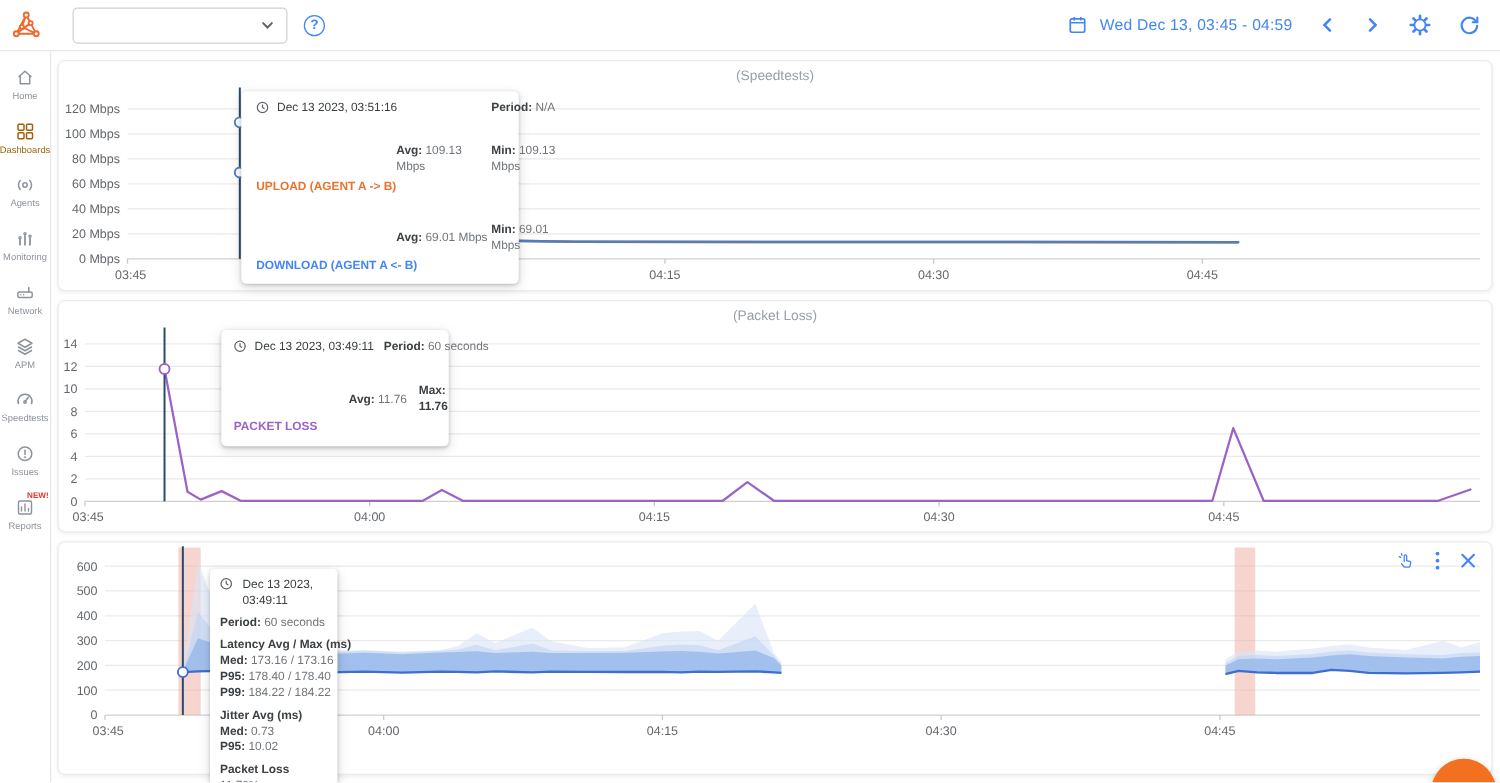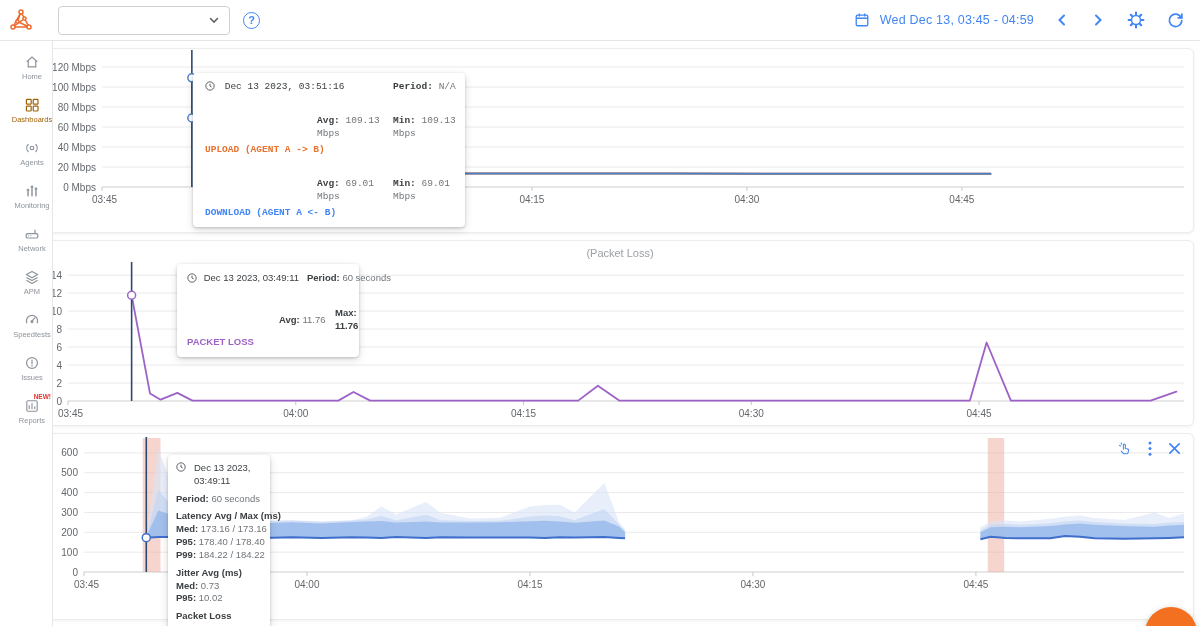--- a/index.html
+++ b/index.html
@@ -14,21 +14,21 @@
   .logo-box { width:41px; display:flex; justify-content:center; align-items:center; }
   .dropdown { margin-left:17px; width:172px; height:29px; border:1px solid #cdd1d5; border-radius:4px;
     background:#fff; display:flex; align-items:center; justify-content:flex-end; padding:0 9px; cursor:pointer; }
   .dd-value { flex:1; font-size:12px; color:#3c4043; }
   .help-btn { margin-left:13px; width:17px; height:17px; border:1.5px solid #4285f4; border-radius:50%;
     color:#4285f4; font-size:11px; font-weight:bold; display:flex; align-items:center; justify-content:center; cursor:pointer; }
   .tb-right { margin-left:auto; display:flex; align-items:center; padding-right:14px; color:#4285f4;justify-content:space-between; }
   .date-text { font-size:12.5px; color:#4285f4; margin:0 10px 0 8px; letter-spacing:.2px; }
   .tb-ic { display:flex; align-items:center; justify-content:center; cursor:pointer; padding:0 11px; }
   
-  .sidebar { position:absolute; top:41px; left:12px; bottom:0; width:41px; background:#fff;
+  .sidebar { position:absolute; top:41px; left:0; bottom:0; width:41px; background:#fff;
     border-right:1px solid #e4e6e8; display:flex; flex-direction:column; align-items:center; padding-top:5px; z-index:3; }
   .s-item { width:100%; height:43px; display:flex; flex-direction:column; align-items:center;
     justify-content:center; gap:2px; color:#8d939b; cursor:pointer; position:relative; }
   .s-item.active { color:#a16207; }
   .s-label { font-size:7.5px; letter-spacing:0; white-space:nowrap; }
   .s-badge { position:absolute; top:3px; right:1px; font-size:6.5px; font-weight:bold; color:#e5342e; }
   
   .main { position:absolute; left:41px; top:41px; right:0; bottom:0; padding:7px 6px 0 5px;
     display:flex; flex-direction:column; gap:7px; }
   .card { background:#fff; border:1px solid #ececec; border-radius:6px;
@@ -38,21 +38,21 @@
   .chart-icons > span { cursor:pointer; display:flex; }
   svg.chart { display:block; margin-left:1px; }
   svg text.ax { font-size:10px; fill:#63676b; font-family:"Liberation Sans",sans-serif; }
   
   .tip { position:absolute; background:#fff; border-radius:4px; z-index:6;
     box-shadow:0 1px 3px rgba(0,0,0,.2), 0 3px 10px rgba(0,0,0,.12);
     font-size:9.5px; color:#70757a; line-height:1.35; }
   .tip b { color:#3c4043; font-weight:bold; }
   .tip .time { color:#3c4043; }
   .clock { display:inline-flex; vertical-align:-2px; margin-right:4px; color:#5f6368; }
-  .tip1 { left:193px; top:73px; width:272px; padding:8px 10px 8px 12px;font-family:Liberation Mono, monospace; }
+  .tip1 { left:193px; top:73px; width:222px; padding:8px 10px 8px 12px; }
   .tip1 .grid { display:grid; grid-template-columns:112px 76px 1fr; row-gap:6px; align-items:center; }
   .tip1 .span2 { grid-column:1 / span 2; white-space:nowrap; }
   .tip1 .right { text-align:right; white-space:nowrap; }
   .sname { font-weight:bold; white-space:nowrap;margin-top:44px; }
   .tip2 { left:177px; top:264px; width:182px; padding:8px 10px; }
   .tip2 .row1 { white-space:nowrap; margin-bottom:7px; }
   .tip2 .grid { display:grid; grid-template-columns:92px 56px 1fr; align-items:center; }
   .tip3 { left:168px; top:455px; width:102px; padding:7px 8px; }
   .tip3 .sec { margin-bottom:5px; }
   .tip3 .trow { display:flex; gap:4px; margin-bottom:5px; }
@@ -194,20 +194,21 @@
           <rect x="3.5" y="3.5" width="13" height="13" rx="1.5"></rect>
           <path d="M6.5 13.5 V9.5 M10 13.5 V6.5 M13.5 13.5 V11"></path>
         </svg>
       <span class="s-label">Reports</span>
     </div>
   </nav>
 
   <main class="main">
 
     <section class="card" style="height:185px;">
+      <div class="card-title">(Speedtests)</div>
       <svg class="chart" width="1144" height="160">
           <text x="48" y="141.5" text-anchor="end" class="ax">0 Mbps</text>
           <line x1="54" x2="1136" y1="118" y2="118" stroke="#eaeaea"></line>
           <text x="48" y="121.5" text-anchor="end" class="ax">20 Mbps</text>
           <line x1="54" x2="1136" y1="98" y2="98" stroke="#eaeaea"></line>
           <text x="48" y="101.5" text-anchor="end" class="ax">40 Mbps</text>
           <line x1="54" x2="1136" y1="78" y2="78" stroke="#eaeaea"></line>
           <text x="48" y="81.5" text-anchor="end" class="ax">60 Mbps</text>
           <line x1="54" x2="1136" y1="58" y2="58" stroke="#eaeaea"></line>
           <text x="48" y="61.5" text-anchor="end" class="ax">80 Mbps</text>

